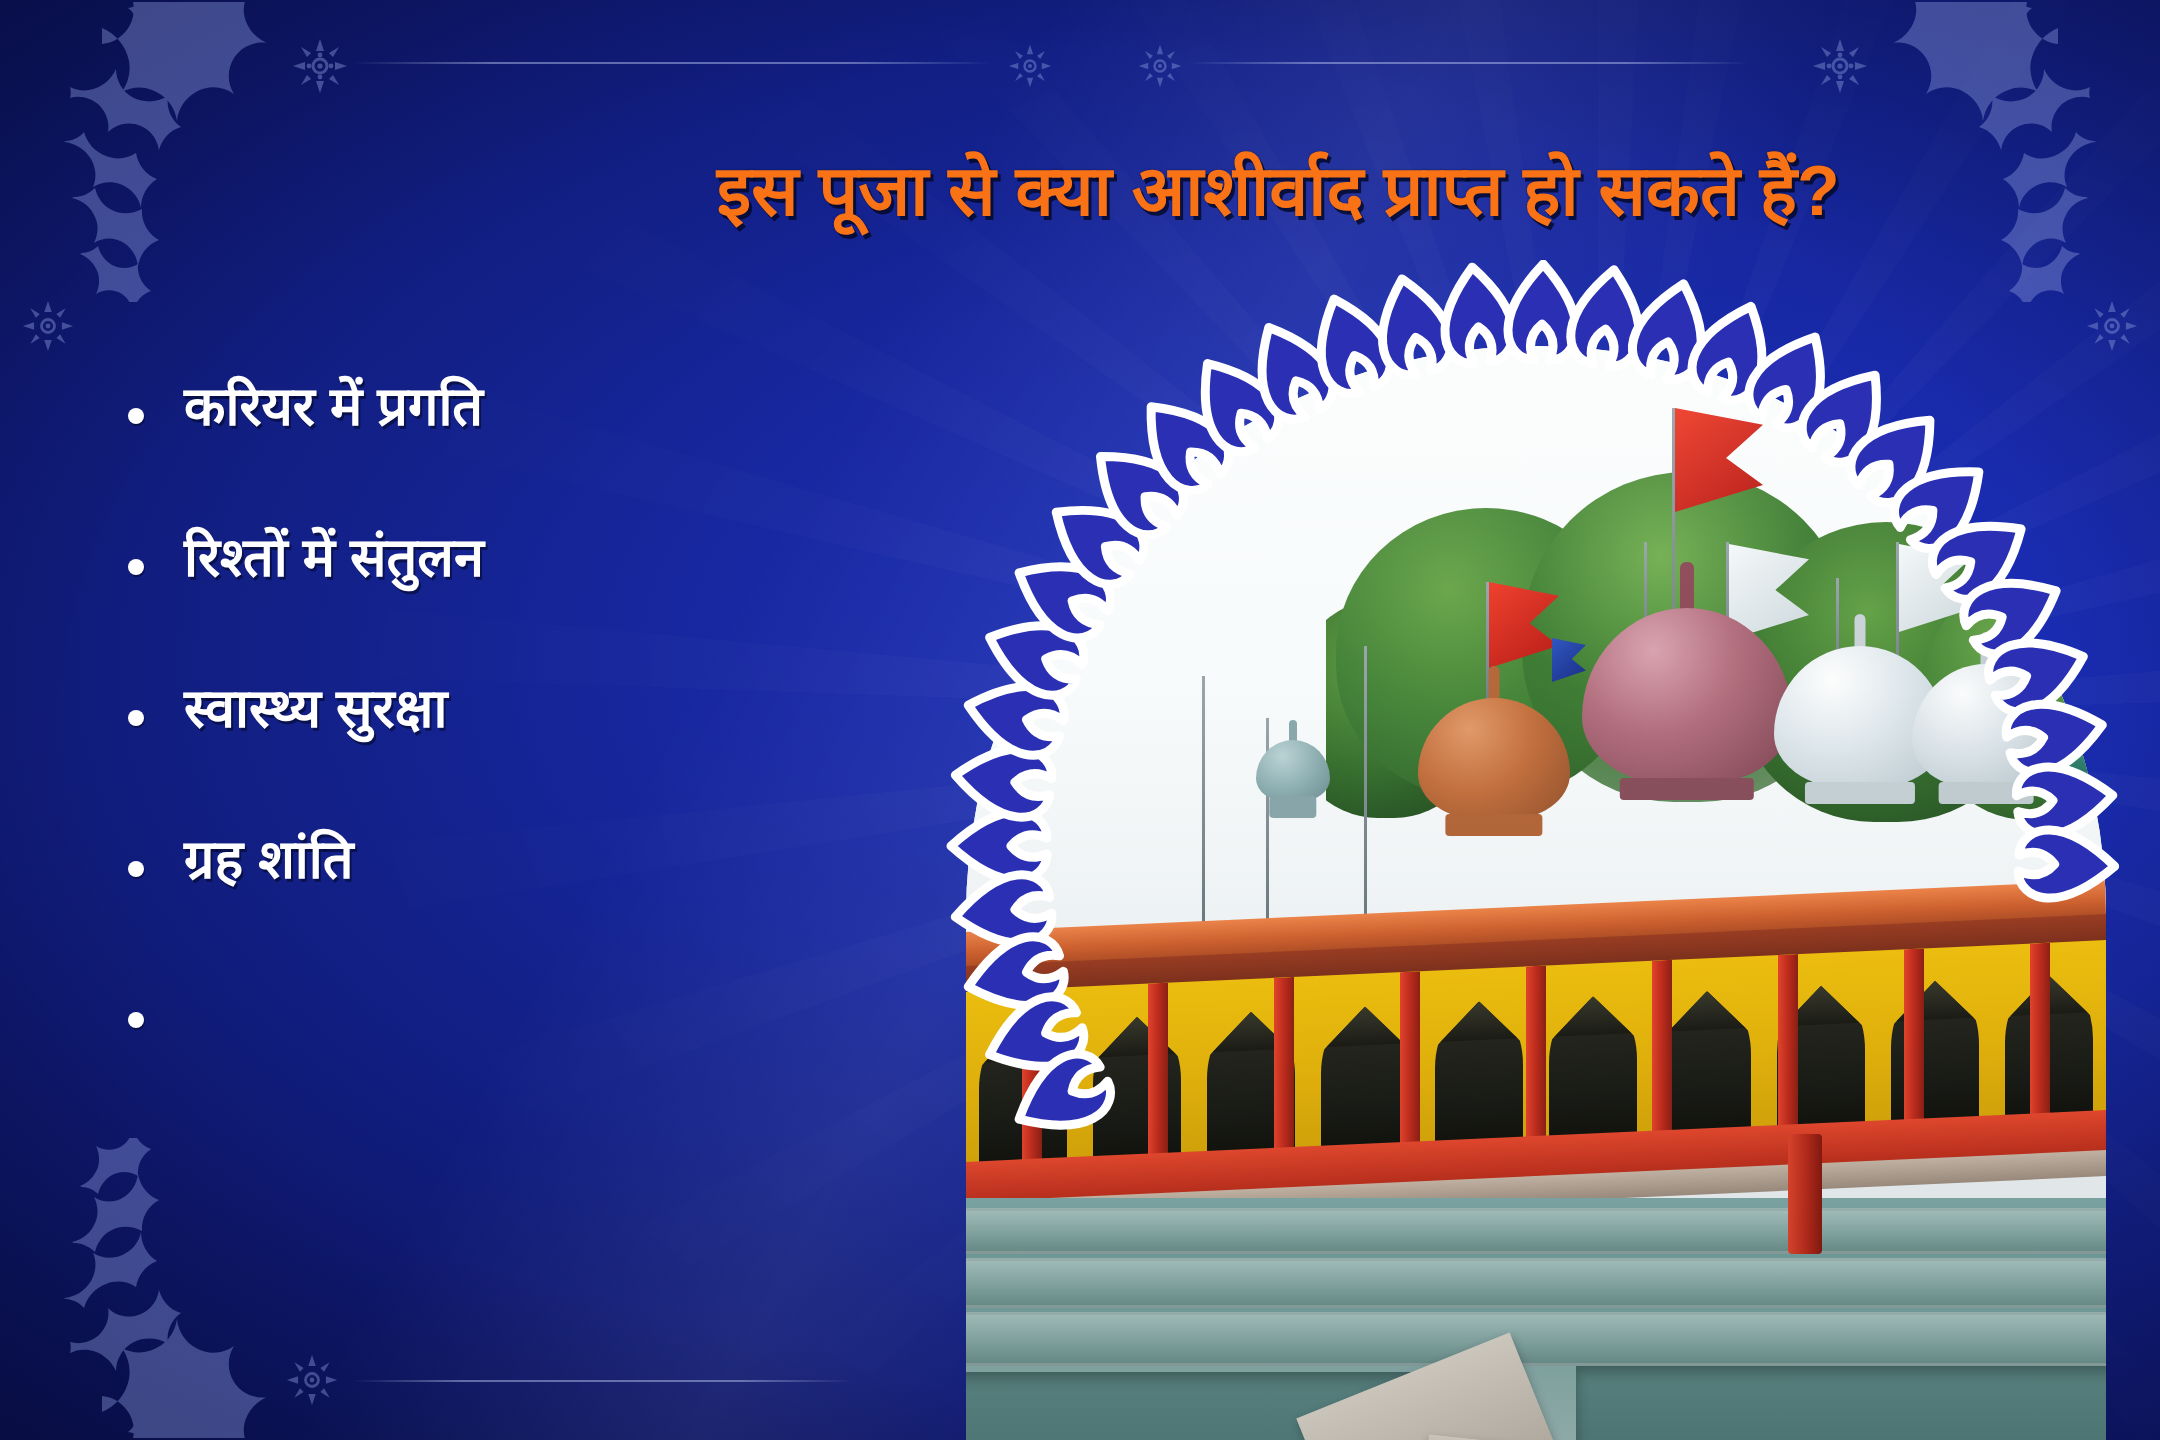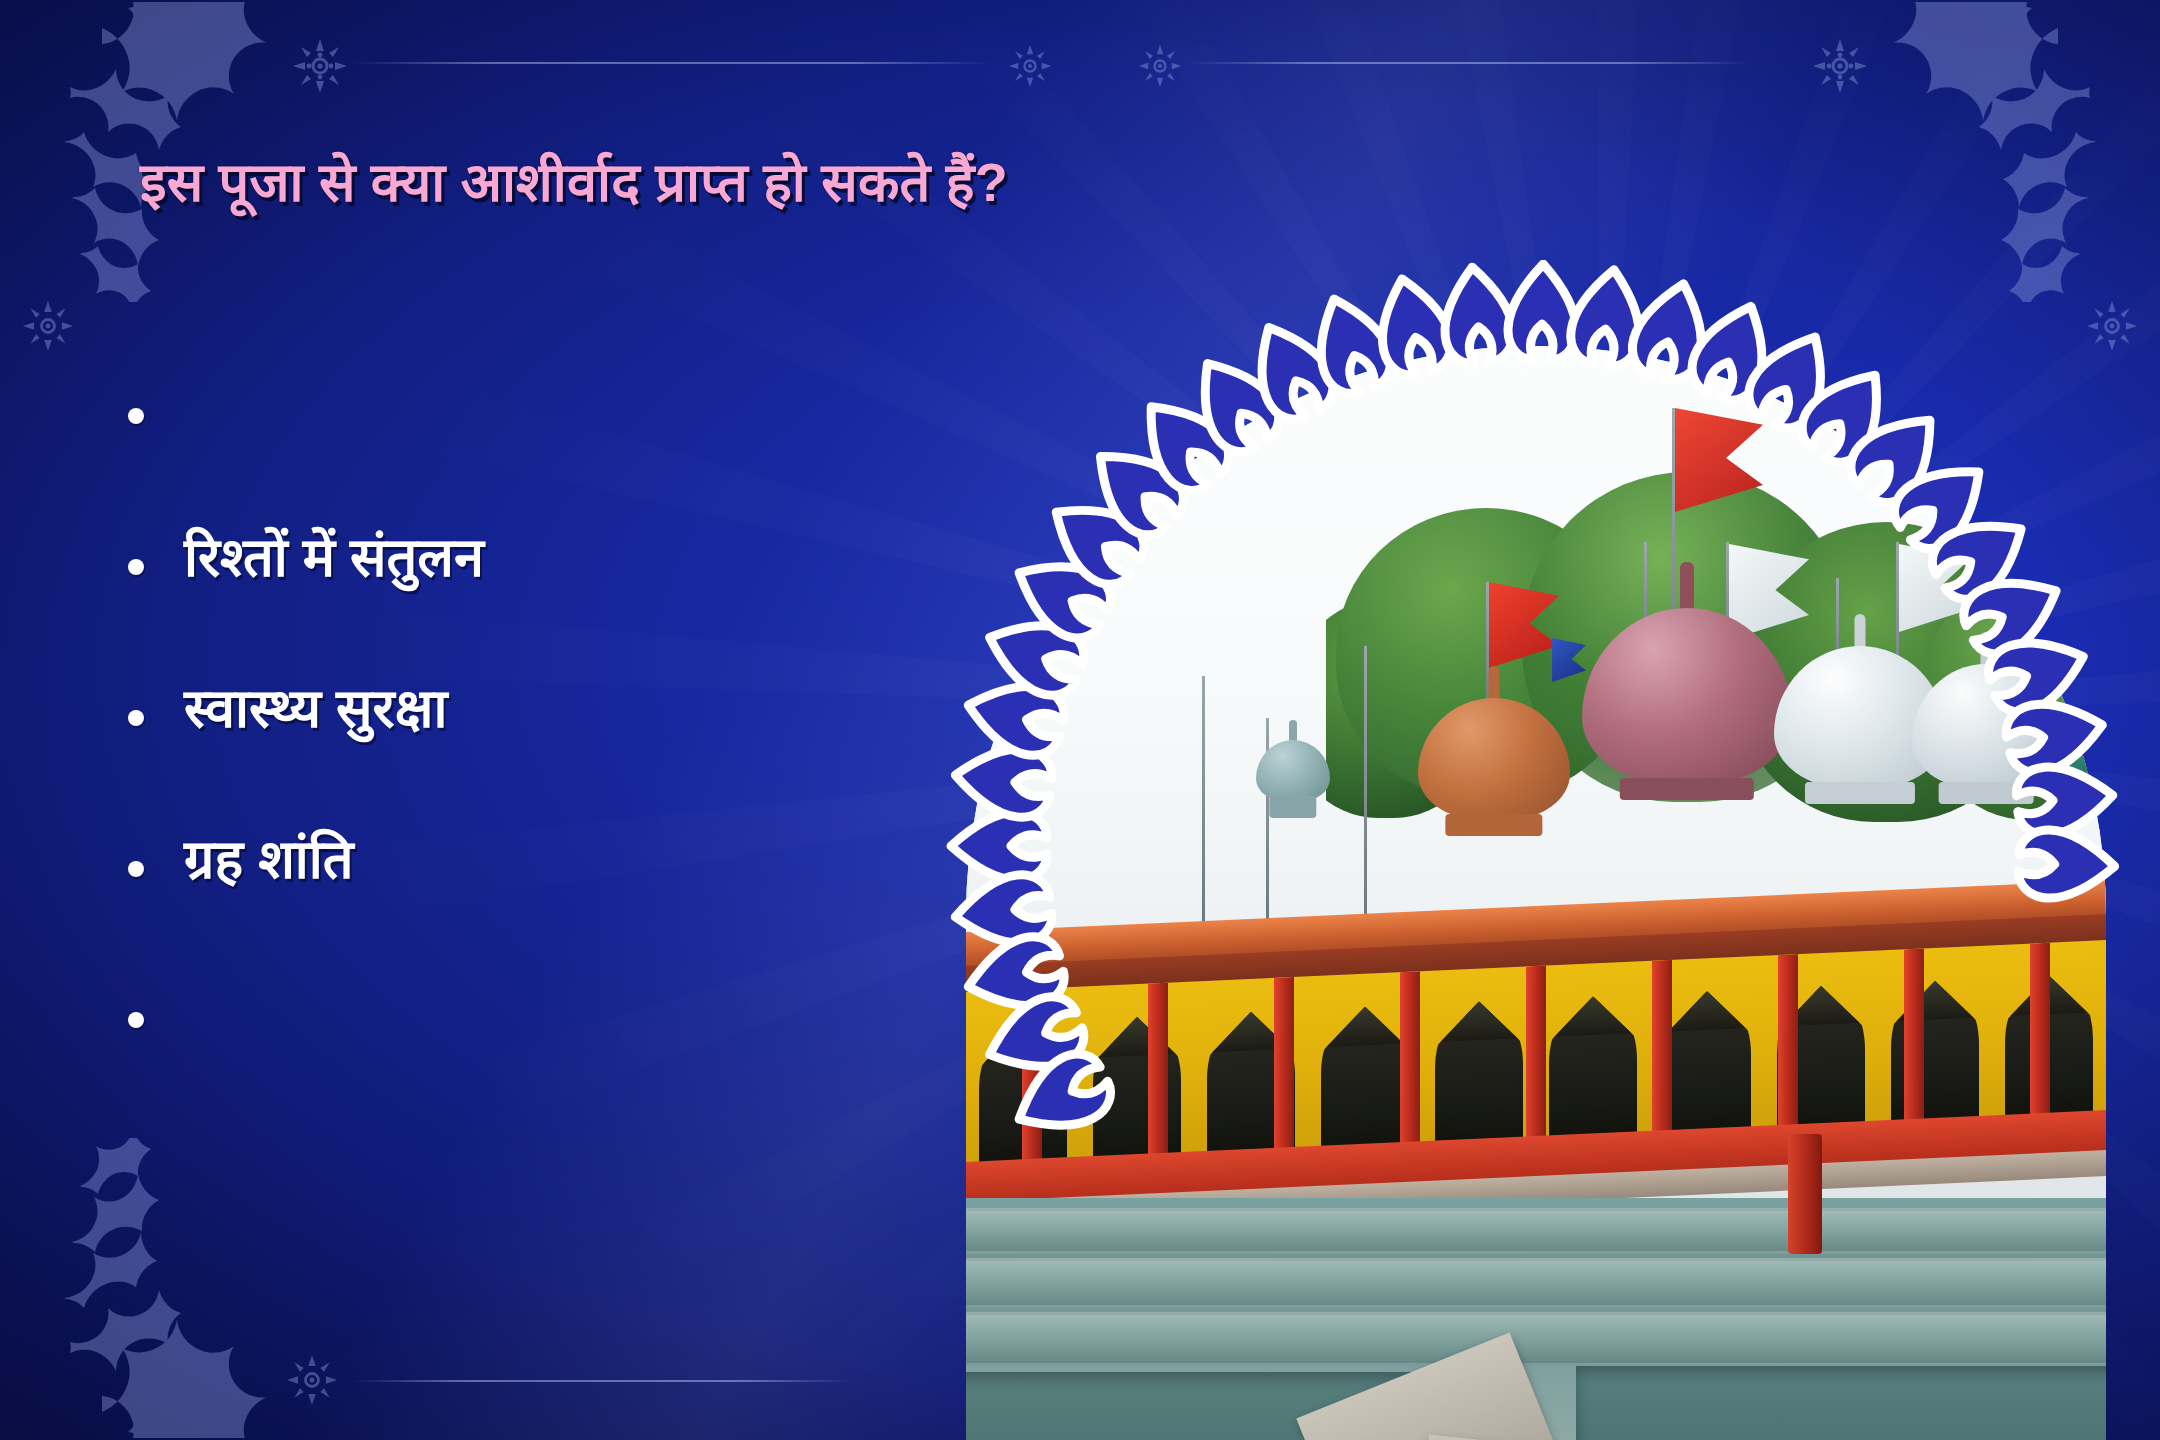--- a/index.html
+++ b/index.html
@@ -40,25 +40,26 @@
   .orn.br{right:6px;bottom:2px;transform:scale(-1,-1);}
 
   .star{position:absolute;opacity:.42;color:#8e9ddf;pointer-events:none;}
   .star svg{display:block;}
   .rule{position:absolute;height:2px;pointer-events:none;opacity:.5;
     background:linear-gradient(90deg, rgba(190,205,255,0) 0%, rgba(205,218,255,.85) 22%, rgba(205,218,255,.85) 78%, rgba(190,205,255,0) 100%);}
 
   
   .headline{
     position:absolute;left:140px;top:152px;width:1700px;
-    font-size:54px;line-height:1.12;font-weight:700;
-    color:#f9a8d4;
+    font-size:70px;line-height:1.12;font-weight:700;
+    color:#f97316;
     letter-spacing:.2px;
     text-shadow:3px 4px 0 rgba(4,8,40,.82), 0 0 2px rgba(0,0,0,.5);
     white-space:nowrap;
+    text-align:right;
   }
 
   
   .bullets{position:absolute;left:128px;top:378px;width:820px;}
   .bullet-row{display:flex;align-items:flex-start;height:151px;}
   .bullet-dot{
     flex:0 0 auto;width:16px;height:16px;border-radius:50%;
     background:#ffffff;margin-top:30px;margin-right:40px;
     box-shadow:1px 2px 0 rgba(4,8,40,.55);
   }
@@ -320,20 +321,21 @@
   <div class="rule" style="left:352px;top:62px;width:640px;"></div>
   <div class="rule" style="left:1188px;top:62px;width:560px;"></div>
   <div class="rule" style="left:352px;bottom:58px;width:500px;"></div>
 
   <div class="headline">इस पूजा से क्या आशीर्वाद प्राप्त हो सकते हैं?</div>
 
   <div class="bullets">
 
     <div class="bullet-row">
       <span class="bullet-dot"></span>
+      <span class="bullet-text">करियर में प्रगति</span>
     </div>
 
 
     <div class="bullet-row">
       <span class="bullet-dot"></span>
       <span class="bullet-text">रिश्तों में संतुलन</span>
     </div>
 
     <div class="bullet-row">
       <span class="bullet-dot"></span>

